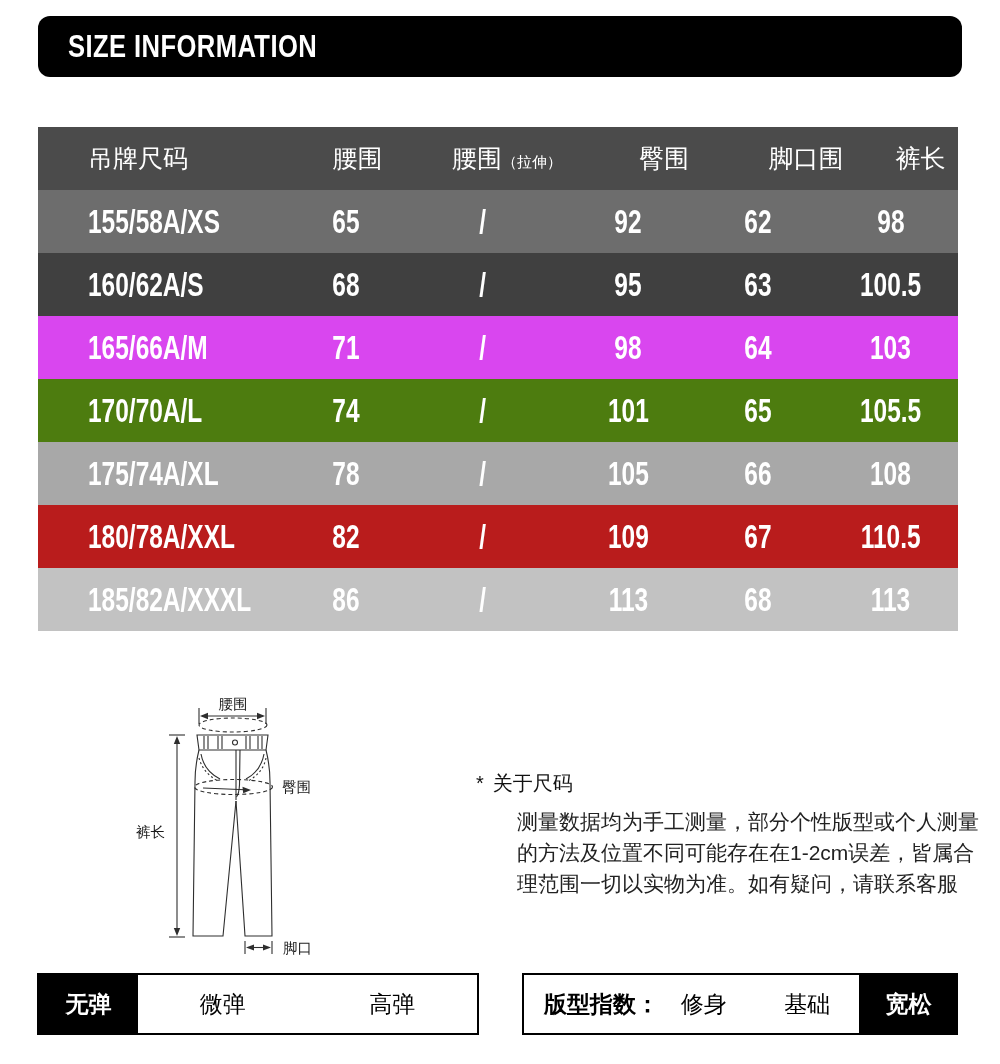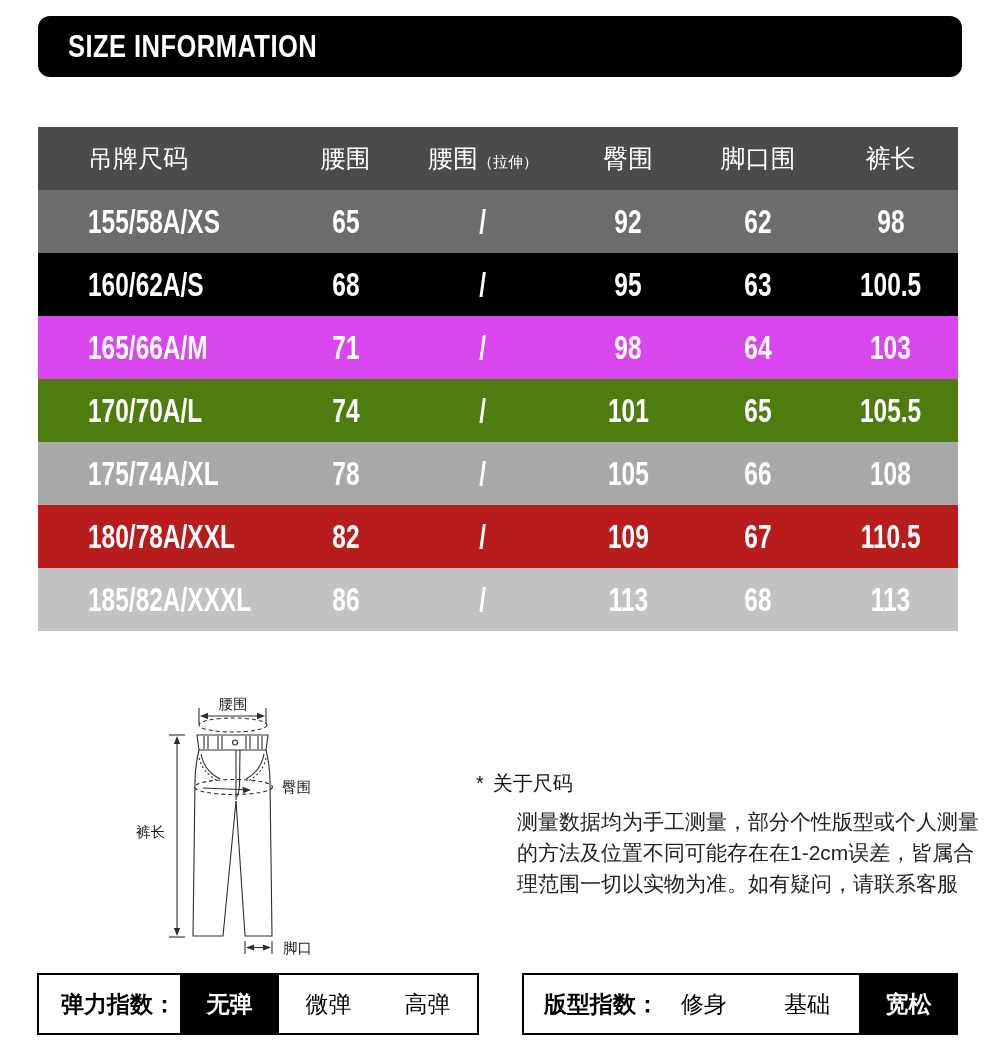--- a/index.html
+++ b/index.html
@@ -105,38 +105,38 @@
 </head>
 <body>
 
 <div class="page">
 
   <div class="banner">
     <span class="banner-title">SIZE INFORMATION</span>
   </div>
 
   <div class="size-table">
-    <div class="t-row t-head" style="background: rgb(75, 75, 75);">
+    <div class="t-row t-head" style="background: rgb(75, 75, 75); gap: 12px;">
       <div class="cell c0"><span>吊牌尺码</span></div>
       <div class="cell c1"><span>腰围</span></div>
       <div class="cell c2"><span>腰围</span><span class="note">（拉伸）</span></div>
       <div class="cell c3"><span>臀围</span></div>
       <div class="cell c4"><span>脚口围</span></div>
       <div class="cell c5"><span>裤长</span></div>
     </div>
 
     <div class="t-row" style="background: rgb(109, 109, 109);">
       <div class="cell c0"><span class="num">155/58A/XS</span></div>
       <div class="cell c1"><span class="num">65</span></div>
       <div class="cell c2"><span class="num">/</span></div>
       <div class="cell c3"><span class="num">92</span></div>
       <div class="cell c4"><span class="num">62</span></div>
       <div class="cell c5"><span class="num">98</span></div>
     </div>
-    <div class="t-row" style="background: #000000;">
+    <div class="t-row" style="background: #404040;">
       <div class="cell c0"><span class="num">160/62A/S</span></div>
       <div class="cell c1"><span class="num">68</span></div>
       <div class="cell c2"><span class="num">/</span></div>
       <div class="cell c3"><span class="num">95</span></div>
       <div class="cell c4"><span class="num">63</span></div>
       <div class="cell c5"><span class="num">100.5</span></div>
     </div>
     <div class="t-row" style="background: #d946ef;">
       <div class="cell c0"><span class="num">165/66A/M</span></div>
       <div class="cell c1"><span class="num">71</span></div>
@@ -245,21 +245,20 @@
     <span>*</span>
     <span>关于尺码</span>
   </div>
   <div class="notes-body">
     <div>测量数据均为手工测量，部分个性版型或个人测量</div>
     <div>的方法及位置不同可能存在在1-2cm误差，皆属合</div>
     <div>理范围一切以实物为准。如有疑问，请联系客服</div>
   </div>
 
   <div class="index-bar left">
-    <span class="bar-label">弹力指数：</span>
     <span class="opt selected">无弹</span>
     <span class="opt flex">微弹</span>
     <span class="opt flex">高弹</span>
   </div>
 
   <div class="index-bar right">
     <span class="bar-label">版型指数：</span>
     <span class="opt flex">修身</span>
     <span class="opt flex">基础</span>
     <span class="opt selected">宽松</span>

